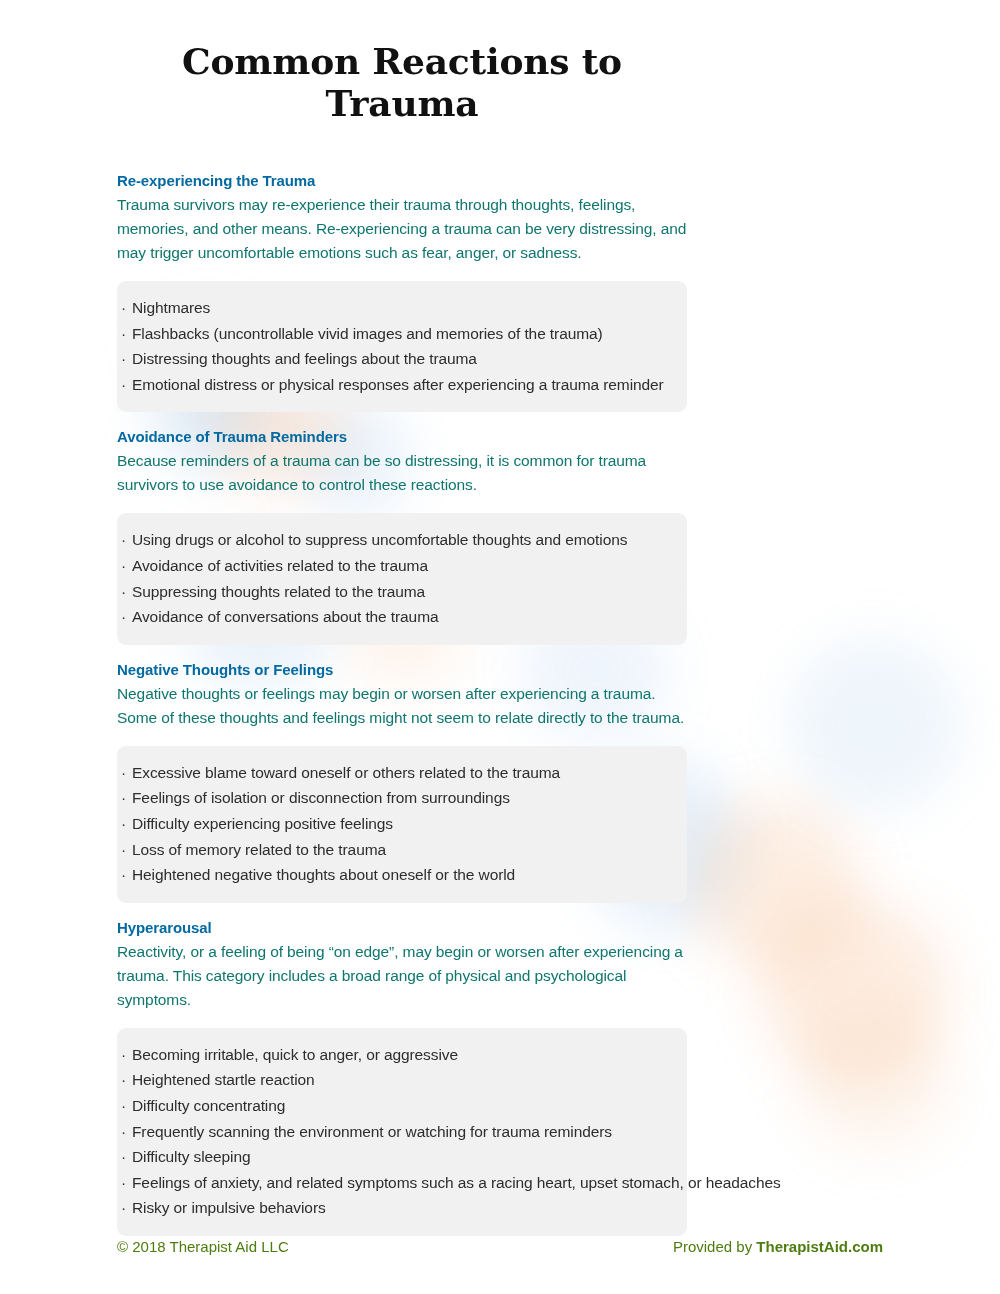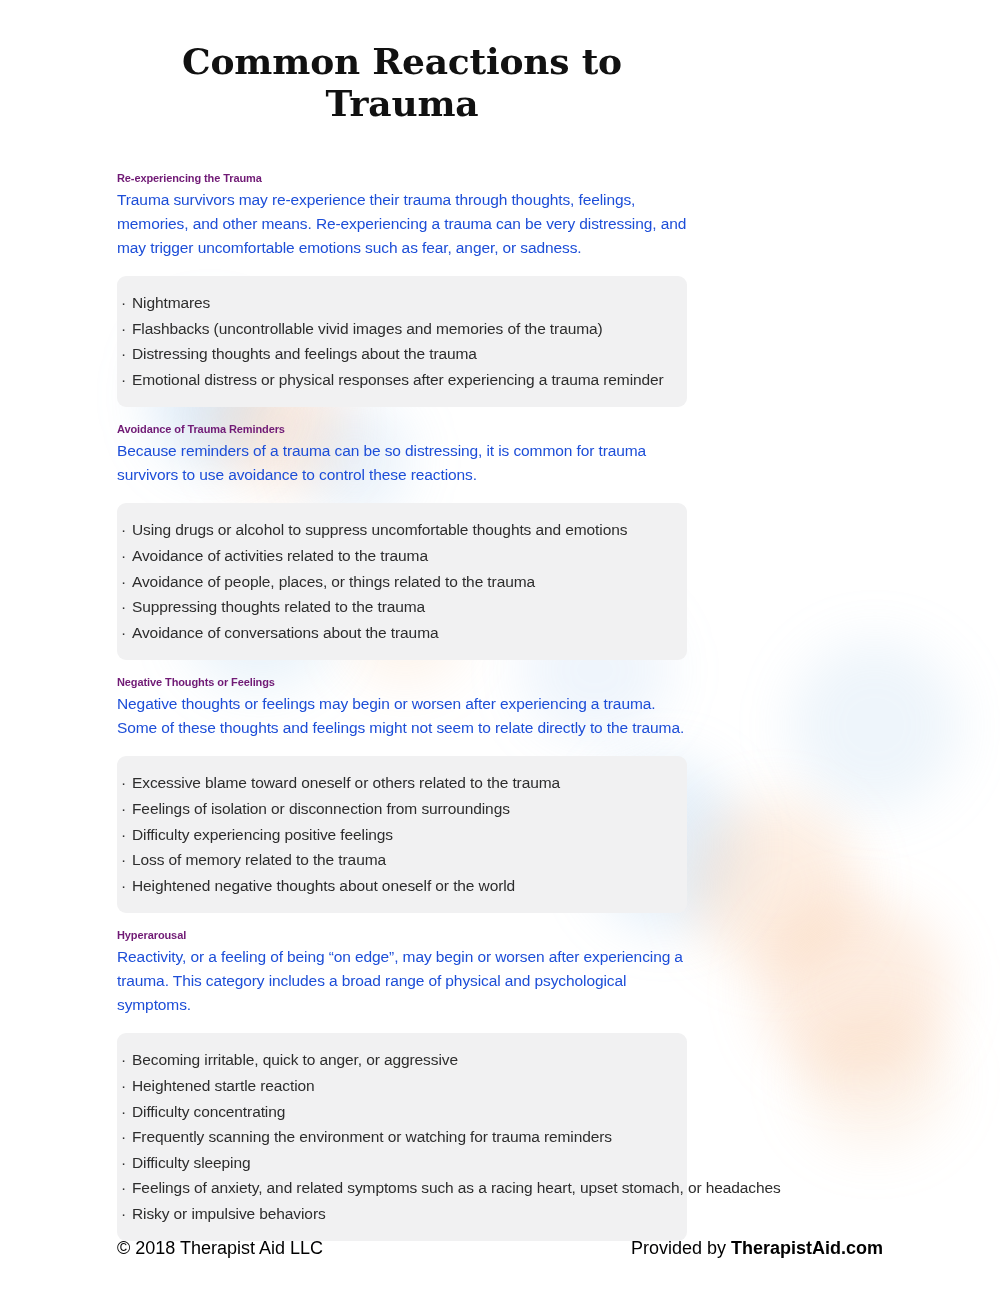--- a/index.html
+++ b/index.html
@@ -62,31 +62,31 @@
   .section {
     margin-top: 16px;
   }
   .section:first-of-type {
     margin-top: 48px;
   }
 
   .section-heading {
     font-family: "Liberation Sans", sans-serif;
     font-weight: bold;
-    font-size: 11px;
-    color: #701a75;
+    font-size: 15px;
+    color: #0369a1;
     margin: 0 0 4px 0;
     letter-spacing: -0.1px;
   }
 
   .section-desc {
     font-family: "Liberation Sans", sans-serif;
     font-size: 15.5px;
     line-height: 24px;
-    color: #1d4ed8;
+    color: #0f766e;
     margin: 0;
     letter-spacing: -0.1px;
   }
 
   .symptom-box {
     margin-top: 16px;
     background: #f1f1f2;
     border-radius: 9px;
     padding: 14px 20px 15px 4px;
   }
@@ -107,22 +107,22 @@
 
   .footer {
     position: absolute;
     left: 117px;
     right: 117px;
     top: 1238px;
     display: flex;
     justify-content: space-between;
     align-items: flex-end;
     font-family: "Liberation Sans", sans-serif;
-    font-size: 18px;
-    color: #000000;
+    font-size: 15px;
+    color: #4d7c0f;
     z-index: 1;
   }
   .footer-right .brand {
     font-weight: bold;
   }
 </style>
 </head>
 <body>
 
 <div class="watermark-layer">
@@ -153,21 +153,20 @@
           <div class="symptom-item"><span class="bullet">·</span><span>Distressing thoughts and feelings about the trauma</span></div>
           <div class="symptom-item"><span class="bullet">·</span><span>Emotional distress or physical responses after experiencing a trauma reminder</span></div>
         </div>
       </div>
       <div class="section">
         <div class="section-heading">Avoidance of Trauma Reminders</div>
         <div class="section-desc">Because reminders of a trauma can be so distressing, it is common for trauma survivors to use avoidance to control these reactions.</div>
         <div class="symptom-box">
           <div class="symptom-item"><span class="bullet">·</span><span>Using drugs or alcohol to suppress uncomfortable thoughts and emotions</span></div>
           <div class="symptom-item"><span class="bullet">·</span><span>Avoidance of activities related to the trauma</span></div>
-          <div class="symptom-item"><span class="bullet">·</span><span>Avoidance of people, places, or things related to the trauma</span></div>
           <div class="symptom-item"><span class="bullet">·</span><span>Suppressing thoughts related to the trauma</span></div>
           <div class="symptom-item"><span class="bullet">·</span><span>Avoidance of conversations about the trauma</span></div>
         </div>
       </div>
       <div class="section">
         <div class="section-heading">Negative Thoughts or Feelings</div>
         <div class="section-desc">Negative thoughts or feelings may begin or worsen after experiencing a trauma. Some of these thoughts and feelings might not seem to relate directly to the trauma.</div>
         <div class="symptom-box">
           <div class="symptom-item"><span class="bullet">·</span><span>Excessive blame toward oneself or others related to the trauma</span></div>
           <div class="symptom-item"><span class="bullet">·</span><span>Feelings of isolation or disconnection from surroundings</span></div>

